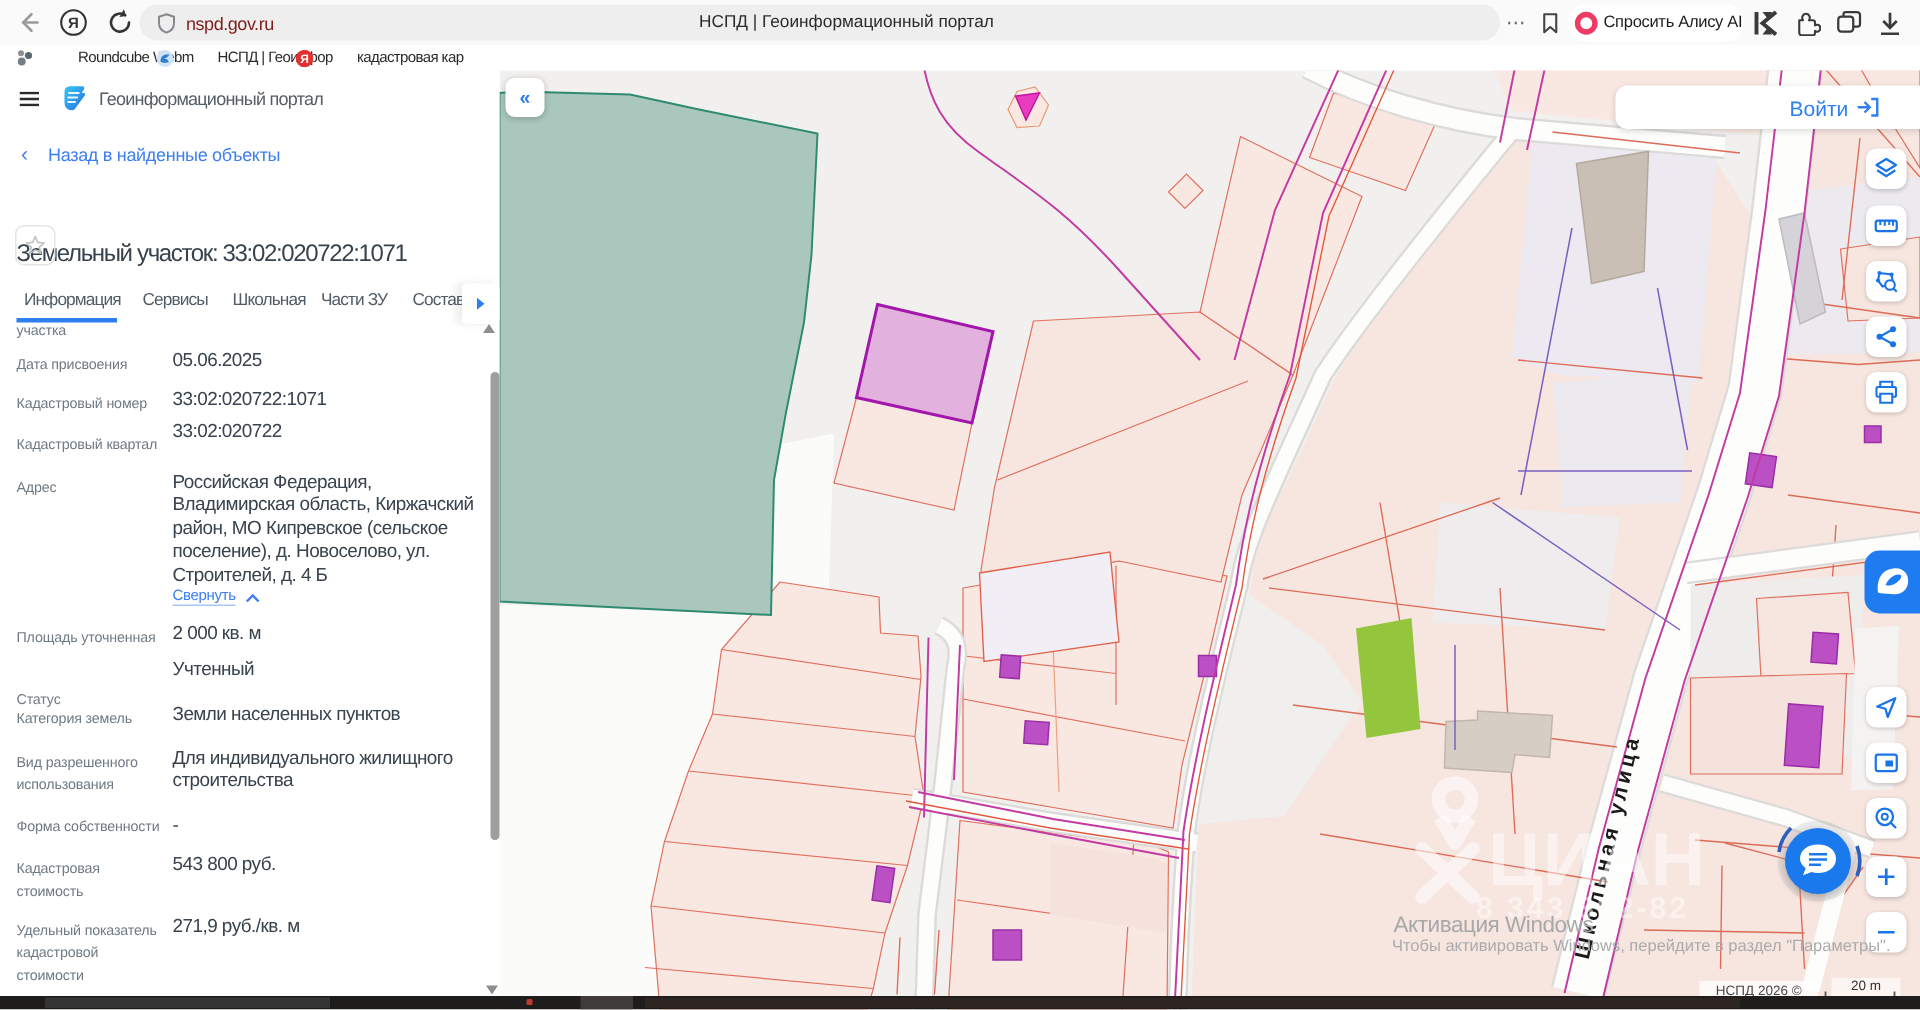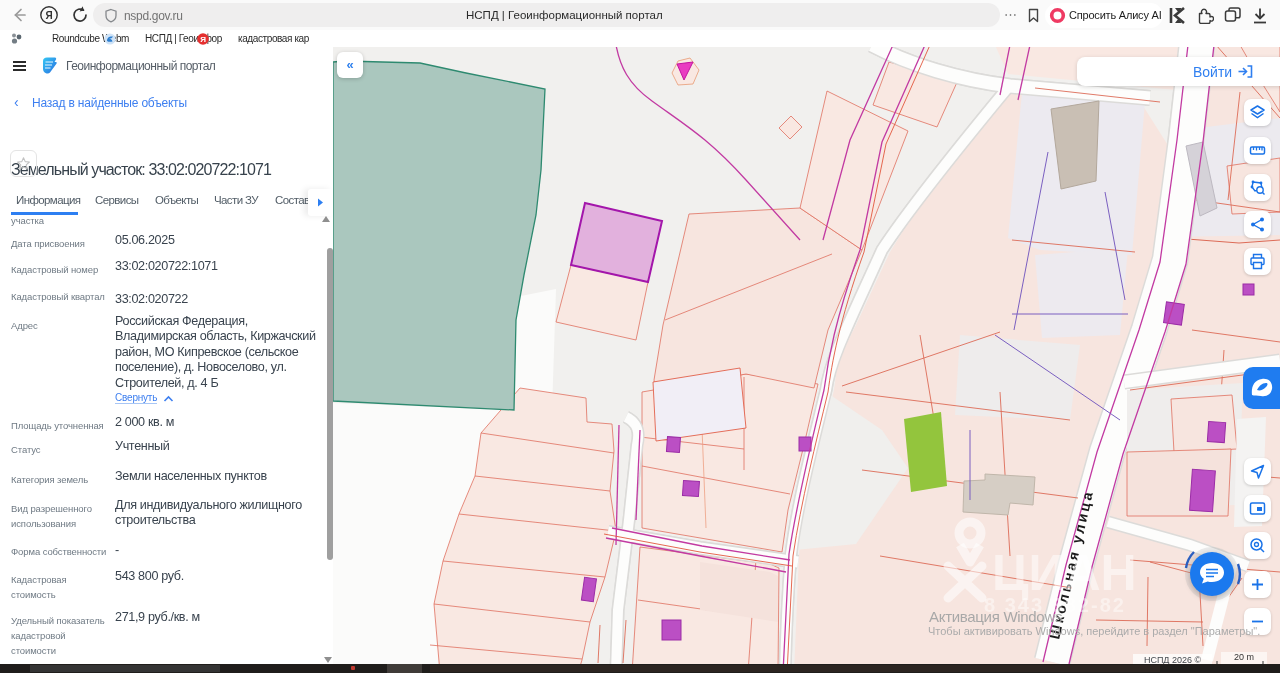--- a/index.html
+++ b/index.html
@@ -27,21 +27,21 @@
       <text x="10" y="13.8" font-size="10" font-weight="bold" fill="#333" text-anchor="middle" font-family="Liberation Sans">Я</text>
     </svg>
   <svg class="abs" style="left:70px;top:5px" width="20" height="20" viewBox="0 0 20 20">
       <path d="M16 10 A6 6 0 1 1 13.5 5.2" stroke="#333" stroke-width="1.7" fill="none" stroke-linecap="round"></path>
       <path d="M12.6 1.2 L14 5.6 L9.6 6.4 Z" fill="#333"></path>
     </svg>
   <div class="abs" style="left:93px;top:3px;width:907px;height:24px;background:#efeeee;border-radius:12px;"></div>
   <svg class="abs" style="left:104px;top:8px" width="14" height="15" viewBox="0 0 14 15">
       <path d="M7 1.5 L12 3.2 V7.5 C12 10.8 9.8 12.8 7 13.8 C4.2 12.8 2 10.8 2 7.5 V3.2 Z" stroke="#85888c" stroke-width="1.3" fill="none"></path>
     </svg>
-  <div class="abs" style="left:124px;top:9px;font-size:12px;color:#737373;letter-spacing:-0.3px;">nspd.gov.ru</div>
+  <div class="abs" style="left:124px;top:9px;font-size:12px;color:#7f1d1d;letter-spacing:-0.3px;">nspd.gov.ru</div>
   <div class="abs" style="left:466px;top:9px;font-size:11.5px;color:#2a2a2a;">НСПД | Геоинформационный портал</div>
   <div class="abs" style="left:1004px;top:7px;font-size:13px;color:#666;">⋯</div>
   <svg class="abs" style="left:1027px;top:8px" width="13" height="15" viewBox="0 0 13 15">
       <path d="M2.5 1.5 H10.5 V13.5 L6.5 10 L2.5 13.5 Z" stroke="#444" stroke-width="1.4" fill="none" stroke-linejoin="round"></path>
     </svg>
   <div class="abs" style="left:1045px;top:3px;width:118px;height:25px;background:#fff;border-radius:13px;"></div>
   <svg class="abs" style="left:1049px;top:7px" width="17" height="17" viewBox="0 0 17 17">
       <circle cx="8.5" cy="8.5" r="5.8" stroke="#ef3a63" stroke-width="3.6" fill="none"></circle>
     </svg>
   <div class="abs" style="left:1069px;top:9px;font-size:11px;color:#1c1c1c;letter-spacing:-0.2px;">Спросить Алису AI</div>
@@ -289,45 +289,45 @@
   <div class="abs" style="left:66px;top:59px;font-size:12px;color:#555d66;letter-spacing:-0.5px;">Геоинформационный портал</div>
   <div class="abs" style="left:14px;top:94px;font-size:14px;color:#3d7ff0;">‹</div>
   <div class="abs" style="left:32px;top:96px;font-size:12px;color:#3d7ff0;letter-spacing:-0.2px;">Назад в найденные объекты</div>
   <div class="abs" style="left:11px;top:121px;font-size:16px;color:#37424c;letter-spacing:-0.9px;margin-top:40px;">Земельный участок: 33:02:020722:1071</div>
   <div class="abs" style="left:10px;top:150px;width:27px;height:27px;border:1px solid #e4e4e4;border-radius:6px;"></div>
   <svg class="abs" style="left:16px;top:156px" width="15" height="15" viewBox="0 0 15 15">
       <path d="M7.5 1.8 L9.2 5.6 L13.4 6 L10.2 8.8 L11.2 12.9 L7.5 10.7 L3.8 12.9 L4.8 8.8 L1.6 6 L5.8 5.6 Z" stroke="#c2c2c2" stroke-width="1.1" fill="none" stroke-linejoin="round"></path>
     </svg>
   <div class="abs tab" style="left:16px">Информация</div>
   <div class="abs tab" style="left:95px">Сервисы</div>
-  <div class="abs tab" style="left:155px">Объекты</div>
+  <div class="abs tab" style="left:155px">Школьная</div>
   <div class="abs tab" style="left:214px">Части ЗУ</div>
   <div class="abs tab" style="left:275px">Состав</div>
   <div class="abs" style="left:11px;top:212px;width:67px;height:2.5px;background:#2d7ff2;"></div>
   <div class="abs" style="left:308px;top:189px;width:25px;height:27px;background:#fff;box-shadow:-4px 0 6px rgba(0,0,0,0.08);border-radius:3px;"></div>
   <svg class="abs" style="left:316px;top:197px" width="9" height="11" viewBox="0 0 9 11">
       <path d="M2 1.5 L7 5.5 L2 9.5 Z" fill="#2d7ff2"></path>
     </svg>
 
   <div class="abs lbl" style="left:11px;top:213px">участка</div>
   <div class="abs lbl" style="left:11px;top:236px">Дата присвоения</div>
   <div class="abs val" style="left:115px;top:233px">05.06.2025</div>
   <div class="abs lbl" style="left:11px;top:262px">Кадастровый номер</div>
   <div class="abs val" style="left:115px;top:259px">33:02:020722:1071</div>
   <div class="abs lbl" style="left:11px;top:289px">Кадастровый квартал</div>
-  <div class="abs val" style="left:115px;top:292px">33:02:020722</div>
+  <div class="abs val" style="left:115px;top:280px">33:02:020722</div>
   <div class="abs lbl" style="left:11px;top:318px">Адрес</div>
   <div class="abs val" style="left:115px;top:314px">Российская Федерация,<br>Владимирская область, Киржачский<br>район, МО Кипревское (сельское<br>поселение), д. Новоселово, ул.<br>Строителей, д. 4 Б</div>
   <div class="abs" style="left:115px;top:392px;font-size:10px;color:#3d7ff0;border-bottom:1px solid #a8c6f5;letter-spacing:-0.2px;">Свернуть</div>
   <svg class="abs" style="left:163px;top:395px" width="11" height="8" viewBox="0 0 11 8">
       <path d="M1.5 6 L5.5 2 L9.5 6" stroke="#3d7ff0" stroke-width="1.6" fill="none"></path>
     </svg>
   <div class="abs lbl" style="left:11px;top:418px">Площадь уточненная</div>
   <div class="abs val" style="left:115px;top:415px">2 000 кв. м</div>
-  <div class="abs lbl" style="left:11px;top:442px">Статус</div>
+  <div class="abs lbl" style="left:11px;top:459px">Статус</div>
   <div class="abs val" style="left:115px;top:439px">Учтенный</div>
   <div class="abs lbl" style="left:11px;top:472px">Категория земель</div>
   <div class="abs val" style="left:115px;top:469px">Земли населенных пунктов</div>
   <div class="abs lbl" style="left:11px;top:501px">Вид разрешенного использования</div>
   <div class="abs val" style="left:115px;top:498px;width:195px">Для индивидуального жилищного строительства</div>
   <div class="abs lbl" style="left:11px;top:544px">Форма собственности</div>
   <div class="abs val" style="left:115px;top:543px">-</div>
   <div class="abs lbl" style="left:11px;top:572px;width:80px">Кадастровая стоимость</div>
   <div class="abs val" style="left:115px;top:569px">543 800 руб.</div>
   <div class="abs lbl" style="left:11px;top:613px;width:102px">Удельный показатель кадастровой стоимости</div>

